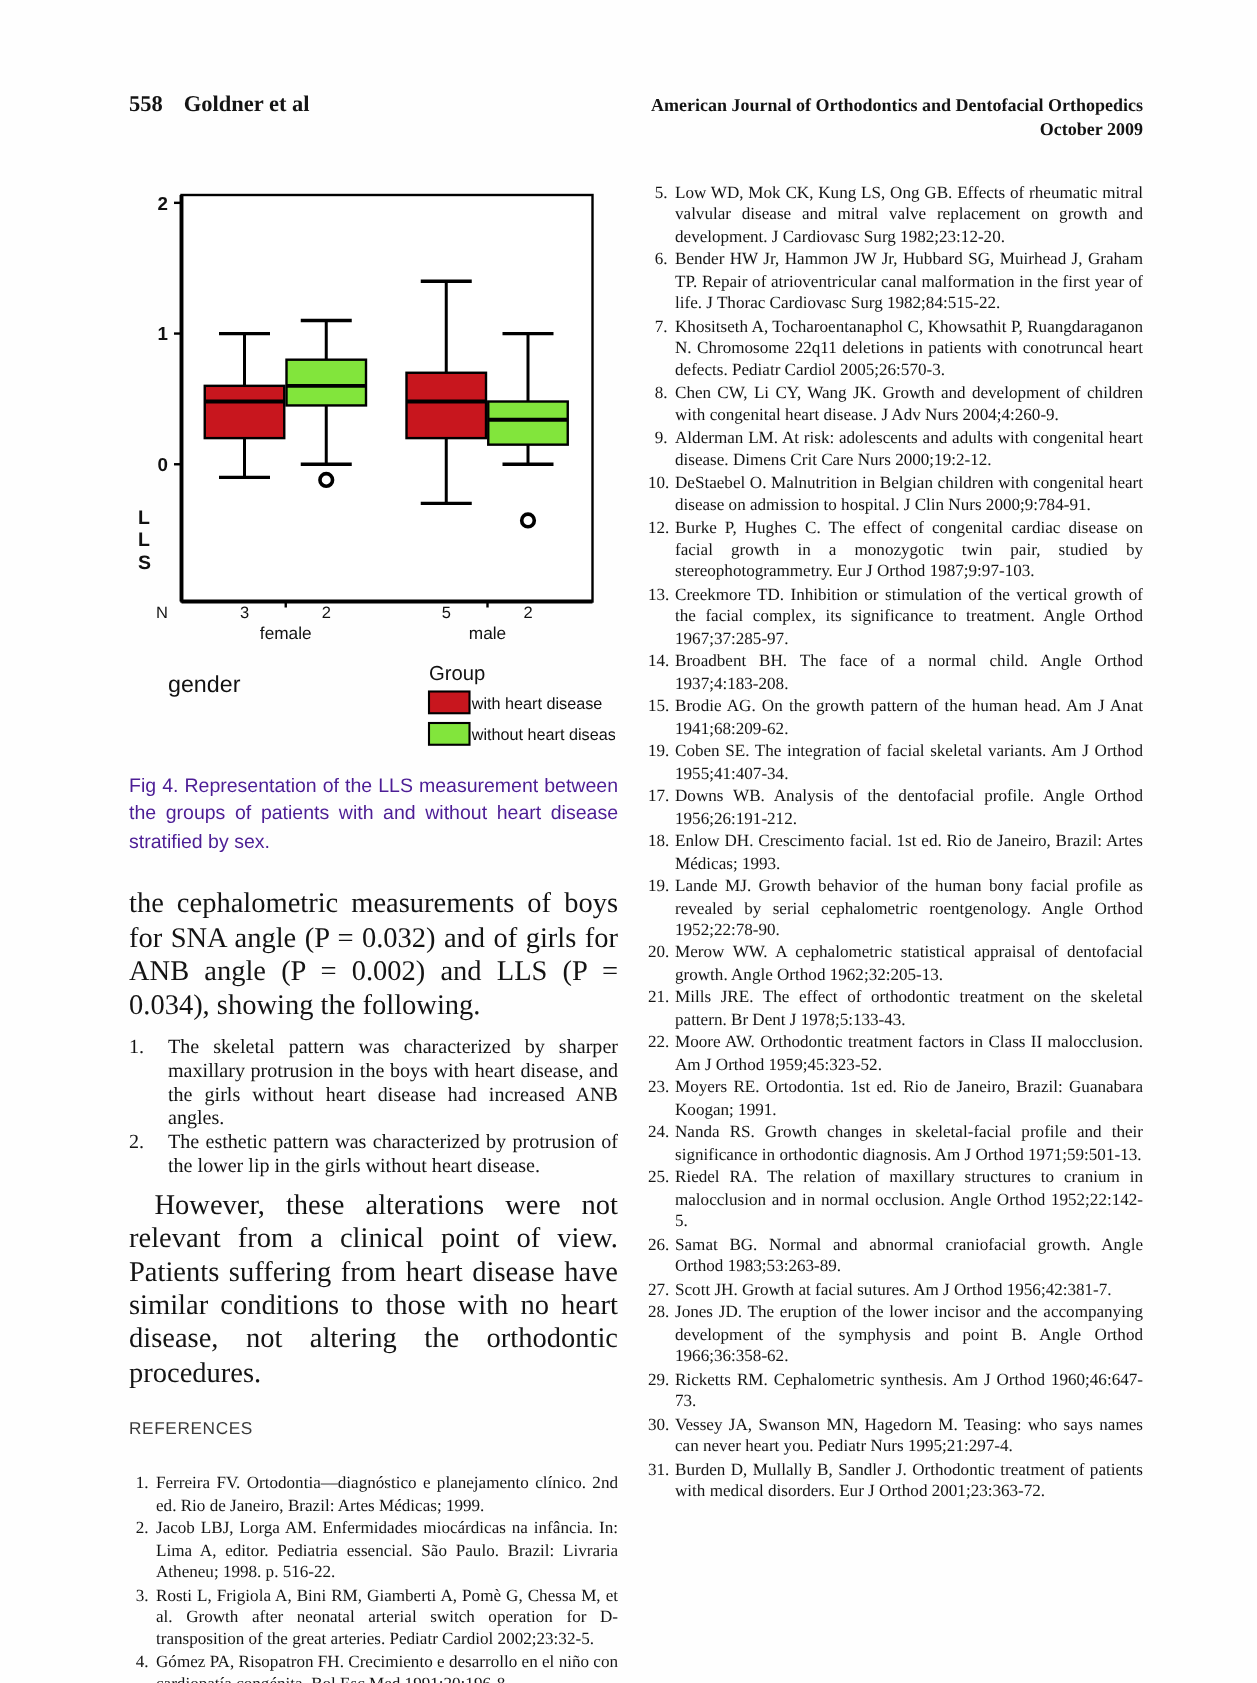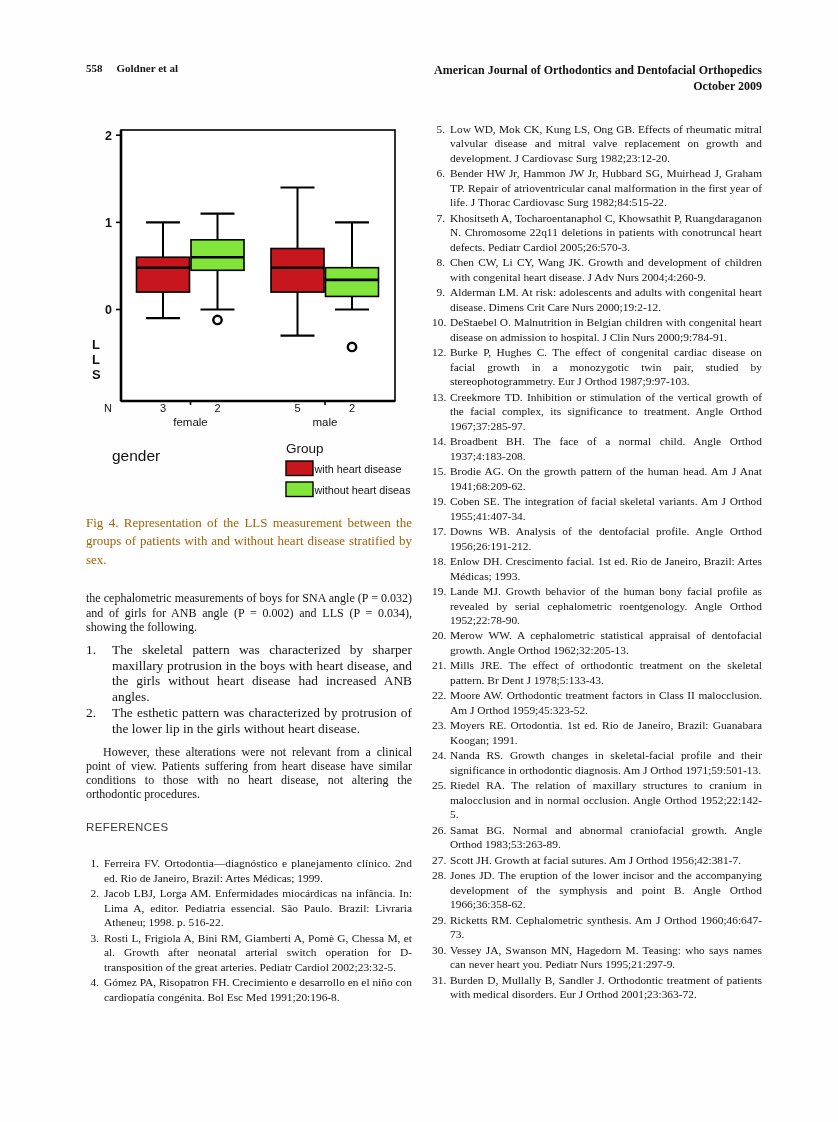--- a/index.html
+++ b/index.html
@@ -3,39 +3,39 @@
 <meta charset="utf-8">
 <style>
   * { margin:0; padding:0; box-sizing:border-box; }
   html,body { background:#ffffff; }
   .page {
     position:relative; width:838px; height:1122px; background:#fefefe;
     font-family:"Liberation Serif", serif; color:#141414; overflow:hidden;
   }
   .header-left {
     position:absolute; left:86px; top:62px;
-    font-weight:bold; font-size:11px; font-family:"Liberation Serif", serif;
+    font-weight:bold; font-size:15px; font-family:"Liberation Serif", serif;
   }
   .header-left .pgnum { margin-right:14px; }
   .header-right {
     position:absolute; right:76px; top:62px; text-align:right;
     font-weight:bold; font-size:12px; line-height:16px;
     font-family:"Liberation Serif", serif;
     margin-left:42px;
   }
   .col-left  { position:absolute; left:86px;  top:120px; width:326px; }
   .col-right { position:absolute; left:432px; top:122px; width:330px; }
 
   .figure-wrap { margin-bottom:6px; }
   .caption {
-    font-family:Liberation Serif, serif; font-size:13px; line-height:1.42;
-    color:#a16207; text-align:justify; margin-bottom:22px;
+    font-family:Liberation Sans, sans-serif; font-size:13px; line-height:1.42;
+    color:#4c1d95; text-align:justify; margin-bottom:22px;
   }
   .body-par {
-    font-size:12px; line-height:1.18; text-align:justify; margin-bottom:8px;
+    font-size:19px; line-height:1.18; text-align:justify; margin-bottom:8px;
   }
   .body-par.indent { text-indent:17px; margin-top:8px; }
   .num-list { margin-bottom:2px; }
   .num-item { display:flex; font-size:13.4px; line-height:1.18; }
   .num-item .li-num { width:16px; flex:0 0 16px; }
   .num-item .li-gap { width:10px; flex:0 0 10px; }
   .num-item .li-text { flex:1; text-align:justify; }
   .refs-heading {
     font-family:"Liberation Sans", sans-serif; font-weight:normal;
     font-size:11.5px; letter-spacing:.4px; color:#3a3a3a;
@@ -244,21 +244,21 @@
         <div class="ref">
           <span class="ref-num">28.</span>
           <span class="ref-text">Jones JD. The eruption of the lower incisor and the accompanying development of the symphysis and point B. Angle Orthod 1966;36:358-62.</span>
         </div>
         <div class="ref">
           <span class="ref-num">29.</span>
           <span class="ref-text">Ricketts RM. Cephalometric synthesis. Am J Orthod 1960;46:647-73.</span>
         </div>
         <div class="ref">
           <span class="ref-num">30.</span>
-          <span class="ref-text">Vessey JA, Swanson MN, Hagedorn M. Teasing: who says names can never heart you. Pediatr Nurs 1995;21:297-9.</span>
+          <span class="ref-text">Vessey JA, Swanson MN, Hagedorn M. Teasing: who says names can never heart you. Pediatr Nurs 1995;21:297-4.</span>
         </div>
         <div class="ref">
           <span class="ref-num">31.</span>
           <span class="ref-text">Burden D, Mullally B, Sandler J. Orthodontic treatment of patients with medical disorders. Eur J Orthod 2001;23:363-72.</span>
         </div>
       </div>
   </div>
 
 </div>
 

